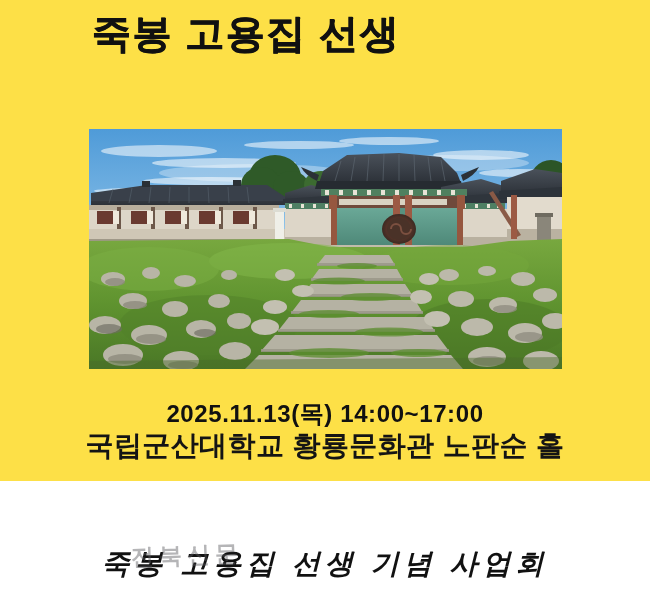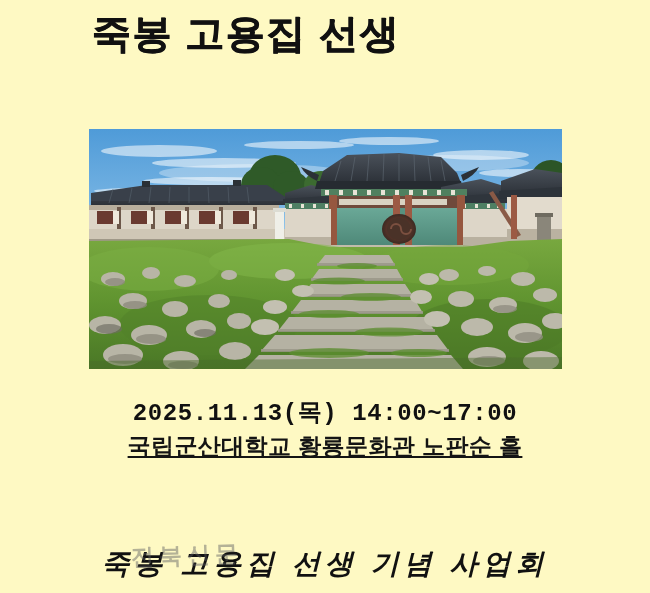--- a/index.html
+++ b/index.html
@@ -13,22 +13,22 @@
     height: 593px;
     overflow: hidden;
     font-family: "Liberation Sans", "DejaVu Sans", sans-serif;
     color: #141414;
     position: relative;
   }
 
   .poster {
     position: relative;
     width: 650px;
-    height: 593px;
-    background: #fef9c3;
+    height: 481px;
+    background: #fde047;
   }
 
   
   .title-block {
     position: absolute;
     left: 92px;
     top: 12px;
     width: 500px;
   }
   .title-line {
@@ -66,30 +66,28 @@
     width: 650px;
     text-align: center;
   }
   .date-line {
     font-size: 24px;
     line-height: 31px;
     font-weight: 800;
     letter-spacing: 0.6px;
     color: #111111;
     white-space: nowrap;
-    font-family: Liberation Mono, monospace;
   }
   .venue-line {
-    font-size: 23px;
+    font-size: 28px;
     line-height: 34px;
     font-weight: 700;
     letter-spacing: 0.4px;
     color: #141414;
     white-space: nowrap;
-    text-decoration: underline;
   }
 
   
   .organizer-block {
     position: absolute;
     left: 0;
     top: 546px;
     width: 650px;
     text-align: center;
     font-style: italic;

